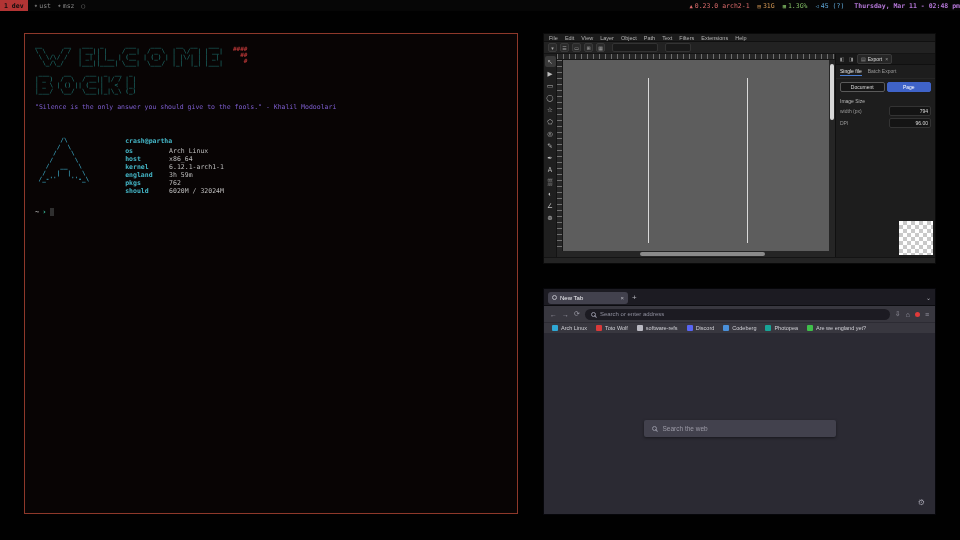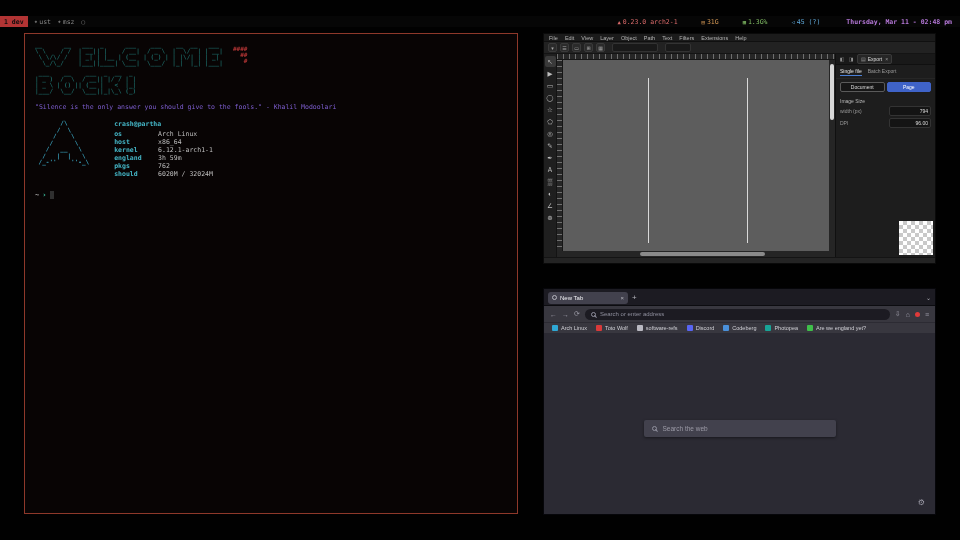--- a/index.html
+++ b/index.html
@@ -1,39 +1,39 @@
 <!DOCTYPE html>
 <html><head>
 <meta charset="utf-8">
 <style>
   *{margin:0;padding:0;box-sizing:border-box}
   html,body{width:960px;height:540px;background:#000;overflow:hidden;font-family:"Liberation Sans",sans-serif}
   #screen{position:relative;width:960px;height:540px;background:#010101}
 
   
-  #topbar{position:absolute;left:0;top:16px;width:960px;height:11px;background:#060606;display:flex;align-items:center;
+  #topbar{position:absolute;left:0;top:0;width:960px;height:11px;background:#060606;display:flex;align-items:center;
     font-family:"DejaVu Sans Mono",monospace;font-size:6.5px;color:#9a9a9a;z-index:5}
   .ws-active{background:#b23434;color:#0d0d0d;padding:0 4px;height:11px;display:flex;align-items:center;font-weight:bold}
   .ws{margin-left:7px;display:flex;align-items:center;gap:2px;color:#8a8a8a}
   .ws .di{font-size:4.5px;color:#6f6f6f}
   .layout-ind{margin-left:7px;color:#8a8a8a;font-size:6px}
   #bar-title{position:absolute;left:0;right:0;text-align:center;color:#b5b5b5;pointer-events:none}
-  #bar-right{margin-left:auto;display:flex;gap:24px;padding-right:8px;align-items:flex-start}
+  #bar-right{margin-left:auto;display:flex;gap:8px;padding-right:0;align-items:flex-start}
   .seg{display:flex;gap:2px;align-items:center}
   .seg-i{font-size:5.5px}
 
   
   #terminal{position:absolute;left:24px;top:33px;width:494px;height:481px;background:#080404;border:1px solid #8e382a;
     font-family:"DejaVu Sans Mono",monospace;color:#c8c8c8;padding:8px 10px;overflow:hidden}
   #terminal pre{white-space:pre}
   .art{font-size:6px;line-height:6px;color:#1d6a67;font-weight:bold}
   .art + .art{margin-top:4px}
   .art-accent{position:absolute;left:208px;top:12px;font-size:6px;line-height:6px;color:#a83232;font-weight:bold}
   .quote{margin-top:9px;font-size:6.5px;color:#7d5ed0}
-  .fetch{display:flex;gap:25px;margin-top:9px}
+  .fetch{display:flex;gap:36px;margin-top:26px}
   .logo{font-size:6px;line-height:6.5px;color:#3ba7c4;font-weight:bold}
   .info{font-size:6.5px;line-height:8px}
   .userhost{color:#45b8c9;font-weight:bold;margin-bottom:2px}
   .il .lb{color:#45b8c9;display:inline-block;min-width:40px;font-weight:bold}
   .il .vl{color:#bfbfbf}
   .prompt{margin-top:13px;font-size:7px;display:flex;align-items:center}
   .prompt .tilde{color:#cfcfcf}
   .prompt .chev{color:#3ec9a7;margin-left:3px;font-weight:bold}
   .cursor{display:inline-block;width:4px;height:8px;background:#2f2f2f;margin-left:4px}
 

